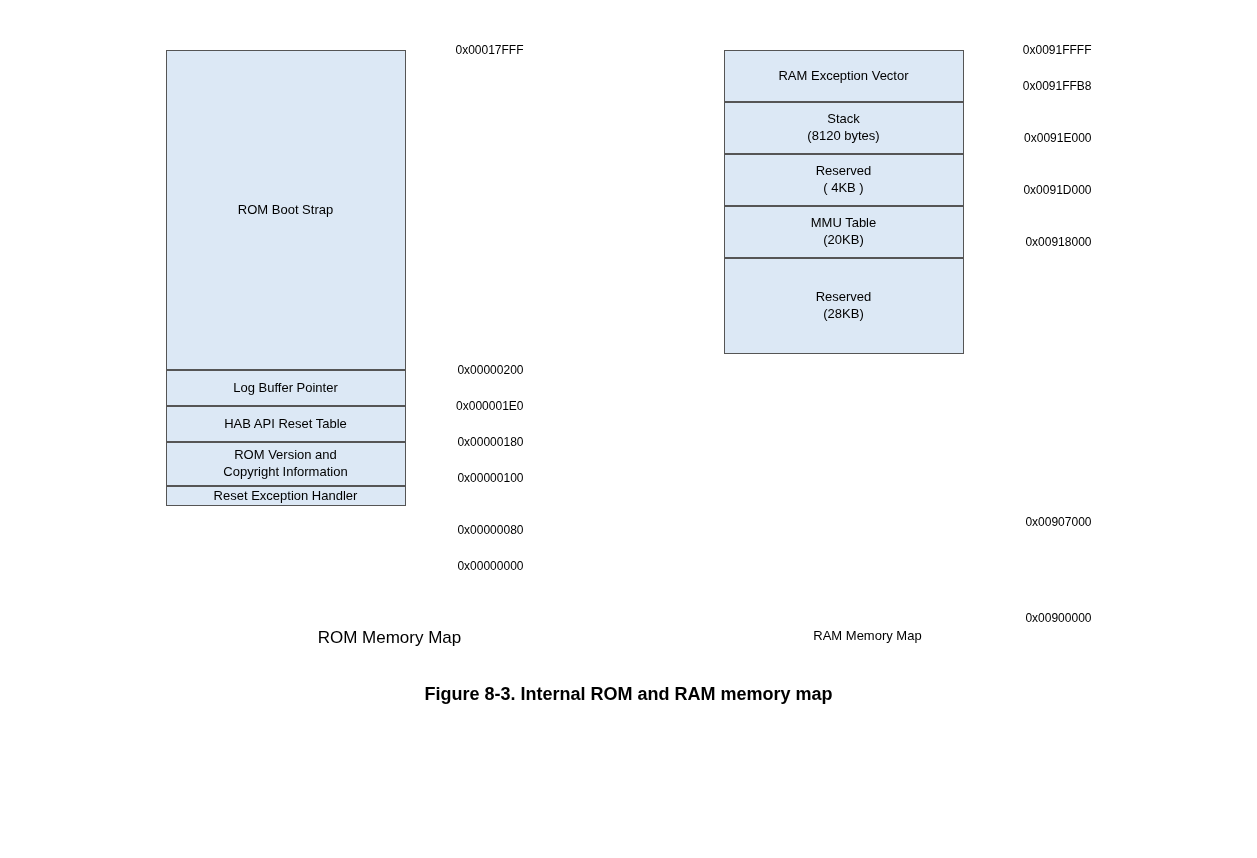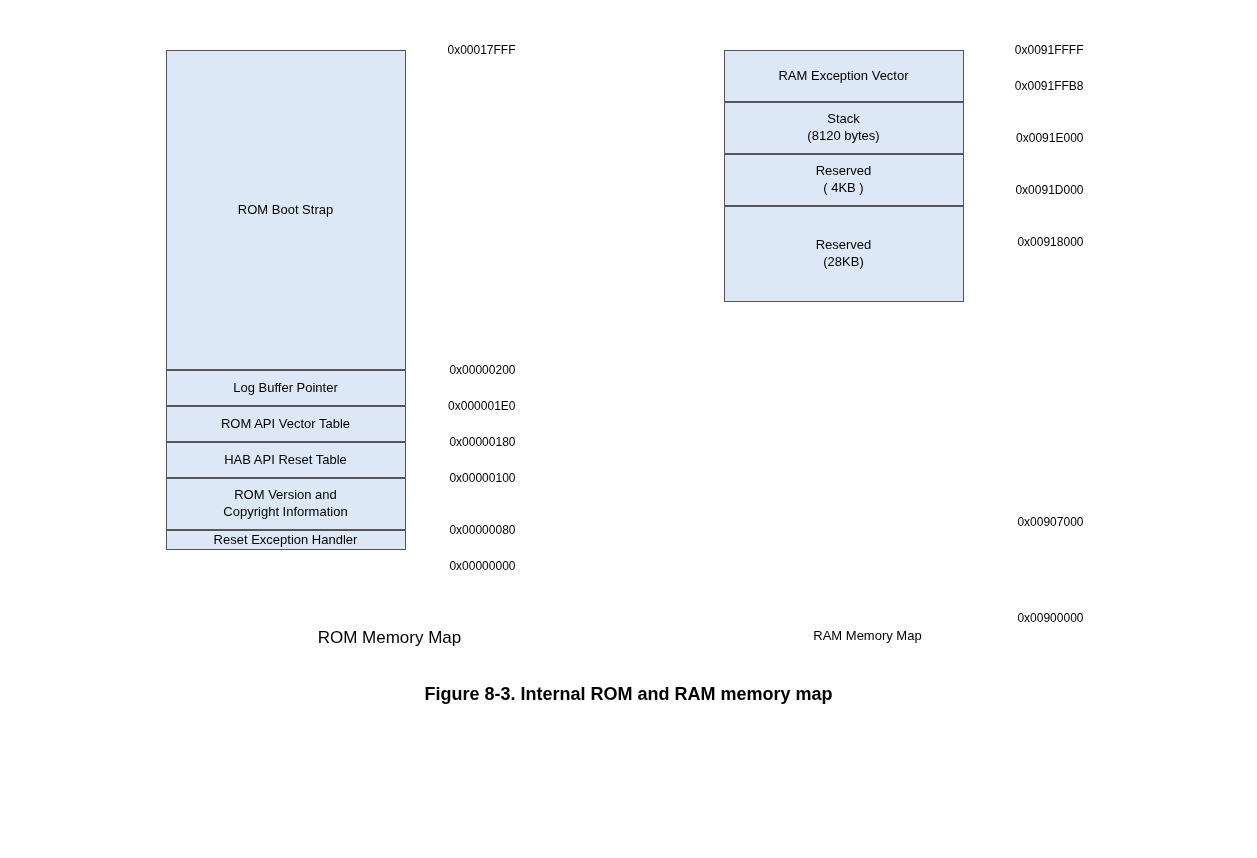--- a/index.html
+++ b/index.html
@@ -50,21 +50,21 @@
     .csdn-watermark {
       font-size: 11px;
       color: #888;
       position: absolute;
       right: 30px;
       bottom: 10px;
     }
 
     .addr-abs {
       position: absolute;
-      right: 8px;
+      right: 0;
       font-size: 12px;
       white-space: nowrap;
       transform: translateY(-50%);
     }
   </style>
 </head>
 <body>
 
 <div style="position:relative; width:1257px; min-height:858px;">
 
@@ -77,29 +77,26 @@
         <div style="display:flex; flex-direction:column; width:240px;">
 
           <div class="block rom-boot-strap">
             <span>ROM Boot Strap</span>
           </div>
 
           <div class="block" style="height:36px; display:flex; align-items:center; justify-content:center;">
             <span>Log Buffer Pointer</span>
           </div>
 
-          <div class="block" style="height:36px; display:flex; align-items:center; justify-content:center;">
-            <span>ROM API Vector Table</span>
-          </div>
 
           <div class="block" style="height:36px; display:flex; align-items:center; justify-content:center;">
             <span>HAB API Reset Table</span>
           </div>
 
-          <div class="block" style="height:52px; display:flex; align-items:center; justify-content:center;">
+          <div class="block" style="height:44px; display:flex; align-items:center; justify-content:center;">
             <span style="display:inline-block; text-align:center;">ROM Version and<br>Copyright Information</span>
           </div>
 
           <div class="block" style="height:20px; display:flex; align-items:center; justify-content:center;">
             <span>Reset Exception Handler</span>
           </div>
         </div>
 
         <div style="position:relative; width:110px; margin-left:8px; height:516px;">
 
@@ -128,20 +125,23 @@
           </div>
 
           <div class="block" style="height:52px; display:flex; align-items:center; justify-content:center;">
             <span style="text-align:center;">Stack<br>(8120 bytes)</span>
           </div>
 
           <div class="block" style="height:52px; display:flex; align-items:center; justify-content:center;">
             <span style="text-align:center;">Reserved<br>( 4KB )</span>
           </div>
 
+          <div class="block" style="height:52px; display:flex; align-items:center; justify-content:center;">
+            <span style="text-align:center;">MMU Table<br>(20KB)</span>
+          </div>
 
 
           <div class="block" style="height:96px; display:flex; align-items:center; justify-content:center;">
             <span style="text-align:center;">Reserved<br>(28KB)</span>
           </div>
         </div>
 
         <div style="position:relative; width:120px; margin-left:8px; height:568px;">
 
           <span class="addr-abs" style="top:0px;">0x0091FFFF</span>

